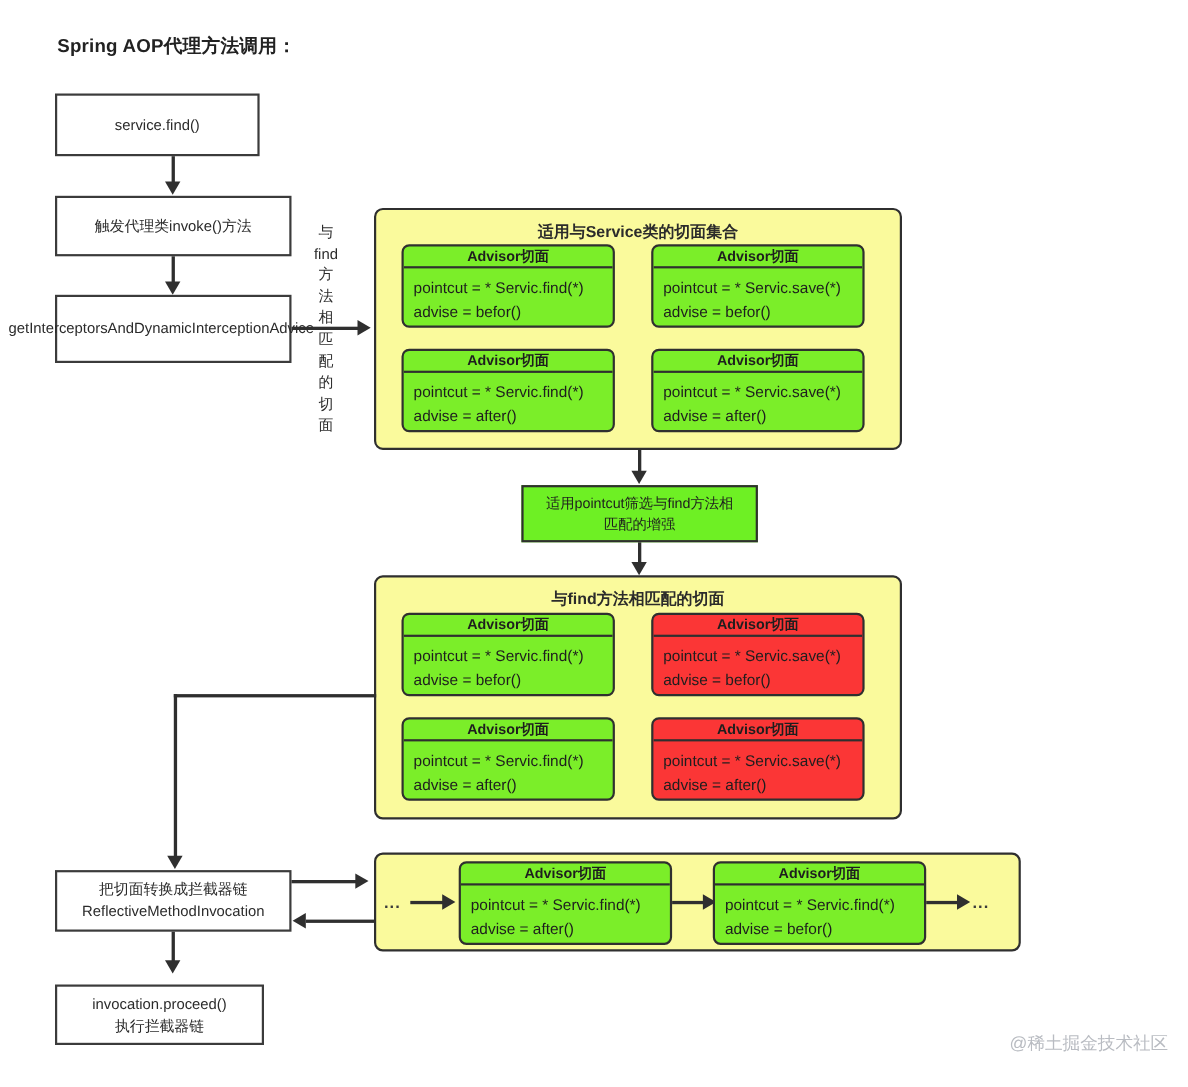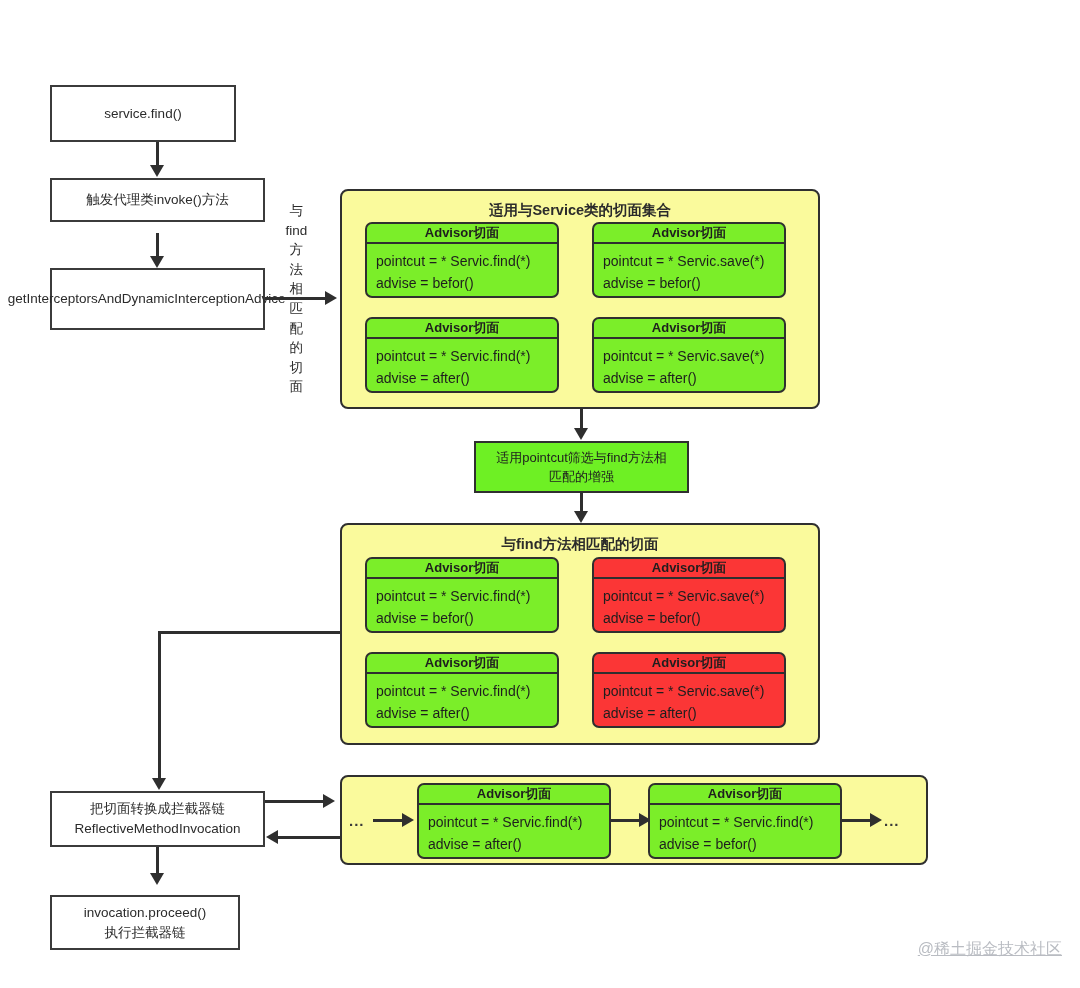--- a/index.html
+++ b/index.html
@@ -128,37 +128,37 @@
     letter-spacing: 1px;
     font-weight: 700;
   }
 
   
   #watermark {
     right: 18px; bottom: 28px;
     font-size: 16px;
     color: #b9bcc2;
     white-space: nowrap;
-    text-decoration: underline;
   }
 </style>
 </head>
 <body>
 
 <div id="canvas">
 
+  <div class="abs" id="title">Spring AOP代理方法调用：</div>
 
   <div class="abs procbox" style="left:50px; top:85px; width:186px; height:57px;">
     <span>service.find()</span>
   </div>
 
   <div class="abs ln-v" style="left:156px; top:142px; width:2.5px; height:25px;"></div>
   <div class="abs arrow-d" style="left:150px; top:165px;"></div>
 
-  <div class="abs procbox" style="left:50px; top:178px; width:215px; height:44px;">
+  <div class="abs procbox" style="left:50px; top:178px; width:215px; height:55px;">
     <span>触发代理类invoke()方法</span>
   </div>
 
   <div class="abs ln-v" style="left:156px; top:233px; width:2.5px; height:25px;"></div>
   <div class="abs arrow-d" style="left:150px; top:256px;"></div>
 
   <div class="abs procbox" style="left:50px; top:268px; width:215px; height:62px; flex-direction:row;">
     <span>getInterceptorsAndDynamicInt</span>
     <span>erceptionAdvice</span>
     <span>与find方法相匹配的切面</span>

